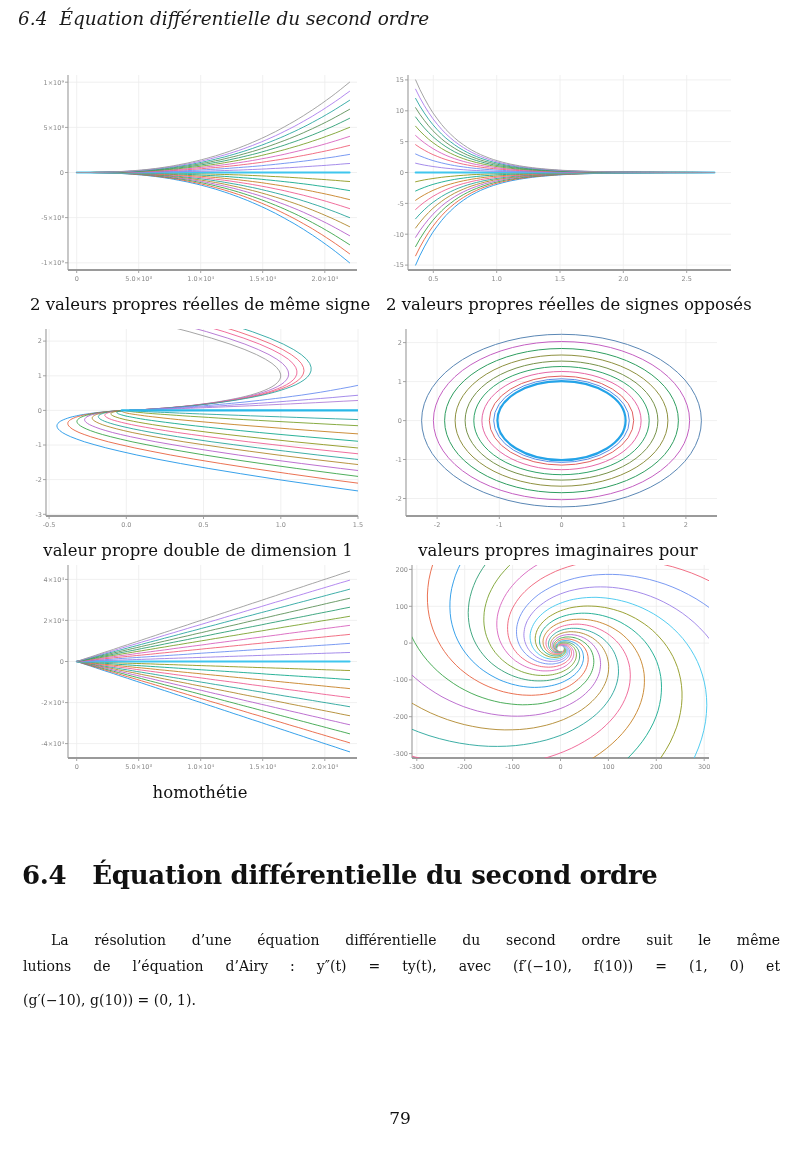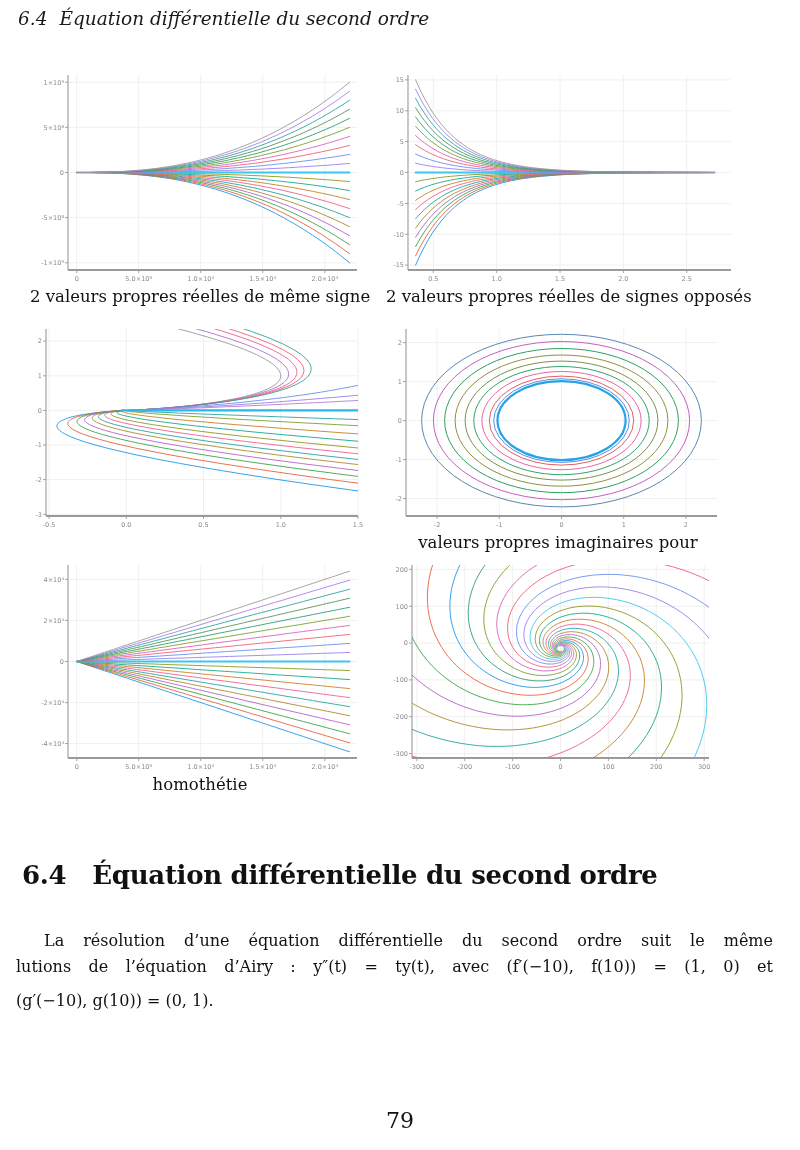--- a/index.html
+++ b/index.html
@@ -2,34 +2,34 @@
 <html><head>
 <meta charset="utf-8">
 <style>
   html,body{margin:0;padding:0;background:#ffffff;}
   .page{position:relative;width:800px;height:1144px;background:#fff;overflow:hidden;
         font-family:"DejaVu Serif", serif;color:#111;}
   .runhead{position:absolute;left:18px;top:8px;font-style:italic;font-size:18.5px;color:#1a1a1a;}
   .runhead .num{margin-right:12px;}
   .cell{position:absolute;}
   .psvg svg{display:block;}
-  .caption{text-align:center;font-size:16.5px;color:#111;margin-top:3px;white-space:nowrap;}
+  .caption{text-align:center;font-size:16.5px;color:#111;margin-top:11px;white-space:nowrap;}
   .tl{font-family:"DejaVu Sans",sans-serif;font-size:6.5px;fill:#8a8a8a;}
   .grid{stroke:#ececec;stroke-width:0.8;}
   .tick{stroke:#9a9a9a;stroke-width:0.9;}
   .ax{stroke:#9a9a9a;stroke-width:1.1;fill:none;}
   .axb{stroke:#9a9a9a;stroke-width:1.8;fill:none;}
   .heading{position:absolute;left:22px;top:860px;font-weight:bold;font-size:26px;letter-spacing:-0.3px;}
   .heading .hnum{margin-right:26px;}
-  .para{position:absolute;left:16px;top:928px;width:757px;font-size:16px;line-height:25.8px;}
+  .para{position:absolute;left:23px;top:928px;width:757px;font-size:14px;line-height:25.8px;}
   .pline{white-space:nowrap;text-align-last:justify;}
   .pline.last{text-align-last:left;margin-top:8px;}
   .pline.first{text-indent:28px;}
   .m{}
-  .pageno{position:absolute;left:0;top:1108px;width:800px;text-align:center;font-size:22px;}
+  .pageno{position:absolute;left:0;top:1108px;width:800px;text-align:center;font-size:17px;}
 </style>
 </head>
 <body>
 
 <div class="page">
 
   <div class="runhead">
     <span class="num">6.4</span><span>Équation différentielle du second ordre</span>
   </div>
 
@@ -236,20 +236,21 @@
             <path d="M101.5,86.3L101.8,86.3L102.0,86.3L102.3,86.2L102.6,86.2L102.9,86.2L103.3,86.2L103.7,86.2L104.1,86.2L104.5,86.2L104.9,86.1L105.4,86.1L106.0,86.1L106.5,86.1L107.1,86.0L107.8,86.0L108.5,86.0L109.2,85.9L110.0,85.9L110.9,85.8L111.8,85.8L112.7,85.7L113.8,85.7L114.9,85.6L116.0,85.6L117.3,85.5L118.6,85.4L120.0,85.3L121.5,85.2L123.2,85.1L124.9,85.0L126.7,84.9L128.6,84.7L130.6,84.6L132.8,84.4L135.1,84.3L137.5,84.1L140.0,83.9L142.8,83.6L145.6,83.4L148.6,83.1L151.8,82.8L155.1,82.5L158.6,82.2L162.2,81.8L166.0,81.4L170.0,80.9L174.2,80.4L178.5,79.9L183.0,79.3L187.7,78.7L192.5,78.0L197.5,77.2L202.6,76.4L207.8,75.5L213.1,74.5L218.4,73.5L223.8,72.3L229.2,71.1L234.6,69.7L239.9,68.2L245.0,66.5L249.8,64.7L254.4,62.8L258.6,60.7L262.2,58.4L265.3,55.9L267.5,53.1L268.8,50.1L268.9,46.9L267.7,43.3L264.9,39.4L260.3,35.2L253.4,30.6L244.0,25.6L231.6,20.1L215.9,14.2L196.2,7.7L172.1,0.6L142.8,-7.1" fill="none" stroke="#ee5f92" stroke-width="0.9" stroke-linejoin="round" stroke-linecap="round"></path>
             <path d="M101.5,86.3L101.8,86.3L102.0,86.3L102.3,86.2L102.6,86.2L103.0,86.2L103.3,86.2L103.7,86.2L104.1,86.2L104.5,86.2L105.0,86.1L105.5,86.1L106.0,86.1L106.6,86.1L107.2,86.0L107.9,86.0L108.6,86.0L109.3,85.9L110.1,85.9L111.0,85.8L111.9,85.8L112.8,85.7L113.9,85.7L115.0,85.6L116.2,85.6L117.4,85.5L118.8,85.4L120.2,85.3L121.8,85.2L123.4,85.1L125.1,85.0L126.9,84.9L128.9,84.7L130.9,84.6L133.1,84.4L135.4,84.3L137.9,84.1L140.5,83.9L143.2,83.6L146.1,83.4L149.2,83.1L152.4,82.8L155.8,82.5L159.3,82.2L163.0,81.8L166.9,81.4L171.0,80.9L175.3,80.4L179.7,79.9L184.3,79.3L189.1,78.7L194.0,78.0L199.1,77.2L204.4,76.4L209.7,75.5L215.2,74.5L220.7,73.5L226.4,72.3L232.0,71.1L237.6,69.7L243.1,68.2L248.5,66.5L253.7,64.7L258.6,62.8L263.2,60.7L267.2,58.4L270.7,55.9L273.4,53.1L275.2,50.1L276.0,46.9L275.4,43.3L273.3,39.4L269.4,35.2L263.3,30.6L254.8,25.6L243.5,20.1L228.8,14.2L210.3,7.7L187.4,0.6L159.5,-7.1" fill="none" stroke="#ef6077" stroke-width="0.9" stroke-linejoin="round" stroke-linecap="round"></path>
             <path d="M101.6,86.3L101.8,86.3L102.1,86.3L102.4,86.2L102.7,86.2L103.0,86.2L103.3,86.2L103.7,86.2L104.1,86.2L104.6,86.2L105.0,86.1L105.5,86.1L106.1,86.1L106.6,86.1L107.3,86.0L107.9,86.0L108.6,86.0L109.4,85.9L110.2,85.9L111.1,85.8L112.0,85.8L113.0,85.7L114.0,85.7L115.1,85.6L116.3,85.6L117.6,85.5L119.0,85.4L120.4,85.3L122.0,85.2L123.6,85.1L125.3,85.0L127.2,84.9L129.2,84.7L131.3,84.6L133.5,84.4L135.8,84.3L138.3,84.1L140.9,83.9L143.7,83.6L146.7,83.4L149.8,83.1L153.0,82.8L156.5,82.5L160.1,82.2L163.9,81.8L167.8,81.4L172.0,80.9L176.3,80.4L180.9,79.9L185.6,79.3L190.5,78.7L195.5,78.0L200.8,77.2L206.1,76.4L211.7,75.5L217.3,74.5L223.0,73.5L228.9,72.3L234.7,71.1L240.6,69.7L246.4,68.2L252.0,66.5L257.6,64.7L262.8,62.8L267.8,60.7L272.2,58.4L276.1,55.9L279.4,53.1L281.7,50.1L283.0,46.9L283.1,43.3L281.7,39.4L278.5,35.2L273.3,30.6L265.7,25.6L255.3,20.1L241.7,14.2L224.3,7.7L202.7,0.6L176.2,-7.1" fill="none" stroke="#2aa6a0" stroke-width="0.9" stroke-linejoin="round" stroke-linecap="round"></path>
             <path d="M101.8,86.3L102.1,86.3L102.4,86.3L102.7,86.2L103.0,86.2L103.4,86.2L103.8,86.2L104.2,86.2L104.7,86.2L105.1,86.2L105.7,86.1L106.2,86.1L106.8,86.1L107.5,86.1L108.1,86.0L108.9,86.0L109.7,86.0L110.5,85.9L111.4,85.9L112.4,85.8L113.5,85.8L114.6,85.7L115.8,85.7L117.0,85.6L118.4,85.6L119.9,85.5L121.4,85.4L123.1,85.3L124.9,85.2L126.8,85.1L128.8,85.0L131.0,84.9L133.3,84.7L135.8,84.6L138.4,84.4L141.2,84.3L144.2,84.1L147.3,83.9L150.7,83.6L154.3,83.4L158.0,83.1L162.0,82.8L166.3,82.5L170.8,82.2L175.5,81.8L180.6,81.4L185.9,80.9L191.4,80.4L197.3,79.9L203.5,79.3L210.0,78.7L216.9,78.0L224.0,77.2L231.5,76.4L239.3,75.5L247.4,74.5L255.9,73.5L264.6,72.3L273.7,71.1L283.0,69.7L292.7,68.2L302.5,66.5L312.6,64.7L322.8,62.8L333.1,60.7L343.4,58.4L353.8,55.9L363.9,53.1L373.9,50.1L383.5,46.9L392.6,43.3L401.0,39.4L408.6,35.2L415.1,30.6L420.2,25.6L423.7,20.1L425.3,14.2L424.4,7.7L420.8,0.6L413.9,-7.1" fill="none" stroke="#6b8ef0" stroke-width="0.9" stroke-linejoin="round" stroke-linecap="round"></path>
             <path d="M102.2,86.3L102.5,86.3L102.9,86.3L103.2,86.2L103.6,86.2L104.0,86.2L104.4,86.2L104.9,86.2L105.4,86.2L106.0,86.2L106.6,86.1L107.2,86.1L107.9,86.1L108.7,86.1L109.5,86.0L110.3,86.0L111.2,86.0L112.2,85.9L113.3,85.9L114.4,85.8L115.7,85.8L117.0,85.7L118.4,85.7L119.9,85.6L121.5,85.6L123.3,85.5L125.1,85.4L127.1,85.3L129.3,85.2L131.6,85.1L134.1,85.0L136.7,84.9L139.5,84.7L142.5,84.6L145.8,84.4L149.2,84.3L152.9,84.1L156.9,83.9L161.1,83.6L165.6,83.4L170.4,83.1L175.5,82.8L180.9,82.5L186.8,82.2L192.9,81.8L199.5,81.4L206.5,80.9L214.0,80.4L221.9,79.9L230.3,79.3L239.2,78.7L248.7,78.0L258.7,77.2L269.3,76.4L280.5,75.5L292.3,74.5L304.8,73.5L317.9,72.3L331.8,71.1L346.4,69.7L361.7,68.2L377.7,66.5L394.6,64.7L412.2,62.8L430.5,60.7L449.6,58.4L469.5,55.9L490.1,53.1L511.4,50.1L533.4,46.9L555.9,43.3L579.0,39.4L602.6,35.2L626.5,30.6L650.7,25.6L674.9,20.1L699.0,14.2L722.8,7.7L746.0,0.6L768.4,-7.1" fill="none" stroke="#9b7fe8" stroke-width="0.9" stroke-linejoin="round" stroke-linecap="round"></path>
             <path d="M102.9,86.3L103.2,86.3L103.6,86.3L104.0,86.2L104.5,86.2L105.0,86.2L105.5,86.2L106.1,86.2L106.7,86.2L107.4,86.2L108.1,86.1L108.9,86.1L109.7,86.1L110.6,86.1L111.6,86.0L112.7,86.0L113.8,86.0L115.0,85.9L116.3,85.9L117.8,85.8L119.3,85.8L120.9,85.7L122.7,85.7L124.6,85.6L126.7,85.6L128.9,85.5L131.2,85.4L133.8,85.3L136.5,85.2L139.5,85.1L142.6,85.0L146.1,84.9L149.7,84.7L153.7,84.6L157.9,84.4L162.4,84.3L167.3,84.1L172.6,83.9L178.2,83.6L184.2,83.4L190.7,83.1L197.6,82.8L205.1,82.5L213.1,82.2L221.6,81.8L230.8,81.4L240.6,80.9L251.1,80.4L262.4,79.9L274.4,79.3L287.3,78.7L301.0,78.0L315.8,77.2L331.5,76.4L348.3,75.5L366.2,74.5L385.3,73.5L405.8,72.3L427.5,71.1L450.7,69.7L475.4,68.2L501.7,66.5L529.6,64.7L559.4,62.8L591.0,60.7L624.5,58.4L660.1,55.9L697.8,53.1L737.8,50.1L780.1,46.9L824.9,43.3L872.2,39.4L922.2,35.2L974.8,30.6L1030.3,25.6L1088.7,20.1L1150.0,14.2L1214.3,7.7L1281.7,0.6L1352.2,-7.1" fill="none" stroke="#b07fd8" stroke-width="0.9" stroke-linejoin="round" stroke-linecap="round"></path>
             <path d="M93.7,86.4L330.0,86.4" fill="none" stroke="#29b8e8" stroke-width="2.2" stroke-linejoin="round" stroke-linecap="round"></path>
           </g>
         </svg>
       </div>
+    <div class="caption">valeur propre double de dimension 1</div>
   </div>
 
   <div class="cell" style="left:390px;top:324px;width:336px;">
     <div class="psvg">
         <svg width="334" height="206" viewBox="0 0 334 206">
     <defs>
             <clipPath id="cp3">
               <rect x="16" y="5" width="311" height="187"></rect>
             </clipPath>
           </defs>

